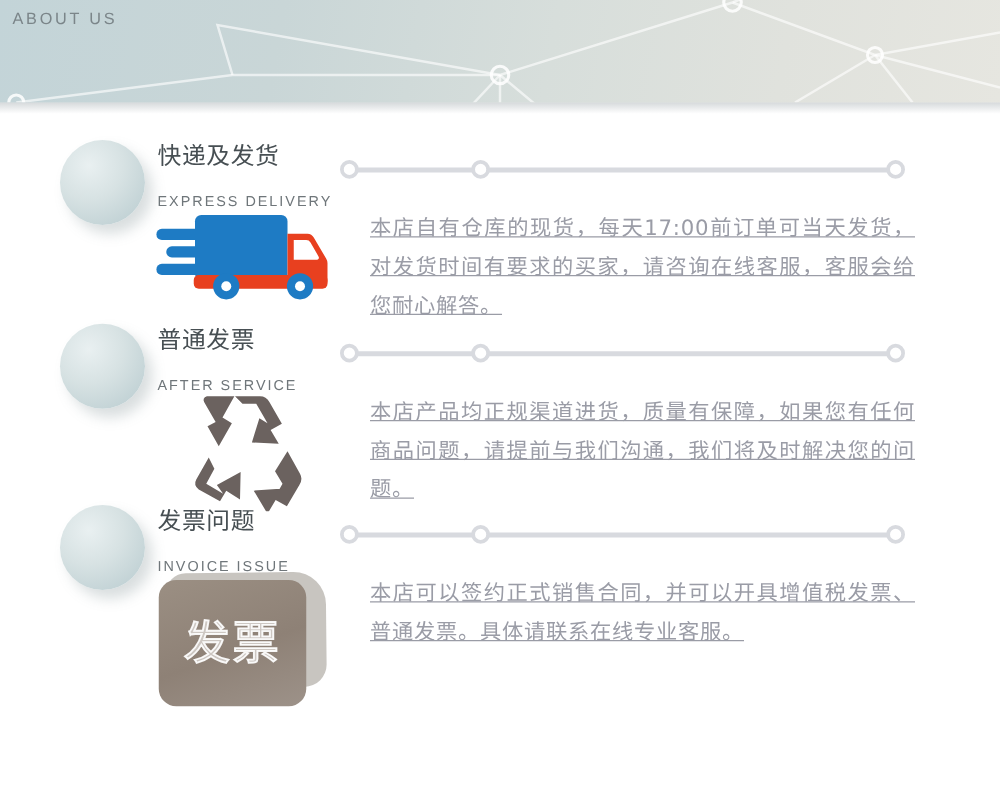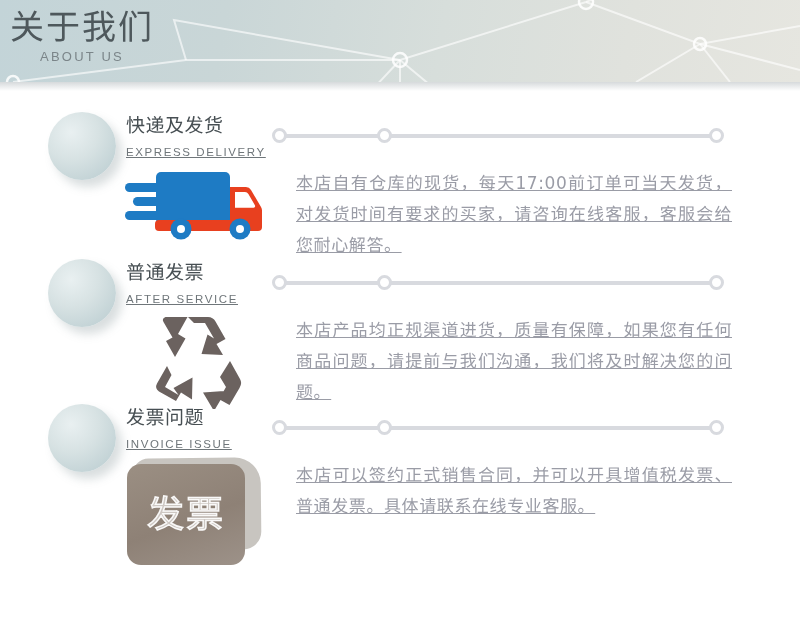--- a/index.html
+++ b/index.html
@@ -103,24 +103,23 @@
     color: #474f53;
     line-height: 30px;
     font-family: "DejaVu Sans", "Liberation Sans", sans-serif;
     white-space: nowrap;
   }
   .head-en {
     font-size: 11.5px;
     letter-spacing: 1.6px;
     color: #6f767a;
     line-height: 15px;
-    margin-top: 5px;
+    margin-top: 15px;
     white-space: nowrap;
     font-family: "Liberation Sans", sans-serif;
-    text-decoration: underline;
   }
 
   
   .rail {
     position: absolute;
     left: 272px;
     top: 18px;
     width: 452px;
     height: 16px;
   }
@@ -230,21 +229,20 @@
       <path d="M700 44 L636 82"></path>
     </g>
     <g fill="none" stroke="#ffffff" stroke-opacity="0.85" stroke-width="2.5">
       <circle cx="13" cy="82" r="6"></circle>
       <circle cx="400" cy="60" r="7"></circle>
       <circle cx="586" cy="2" r="7"></circle>
       <circle cx="700" cy="44" r="6"></circle>
     </g>
   </svg>
   <div class="header-title-wrap">
-    <div class="header-title-cn">关于我们</div>
     <div class="header-title-en">ABOUT US</div>
   </div>
 </div>
 <div class="header-shadow"></div>
 
 <div class="content">
 
   <div class="section" id="section-0">
     <div class="orb"></div>
 

